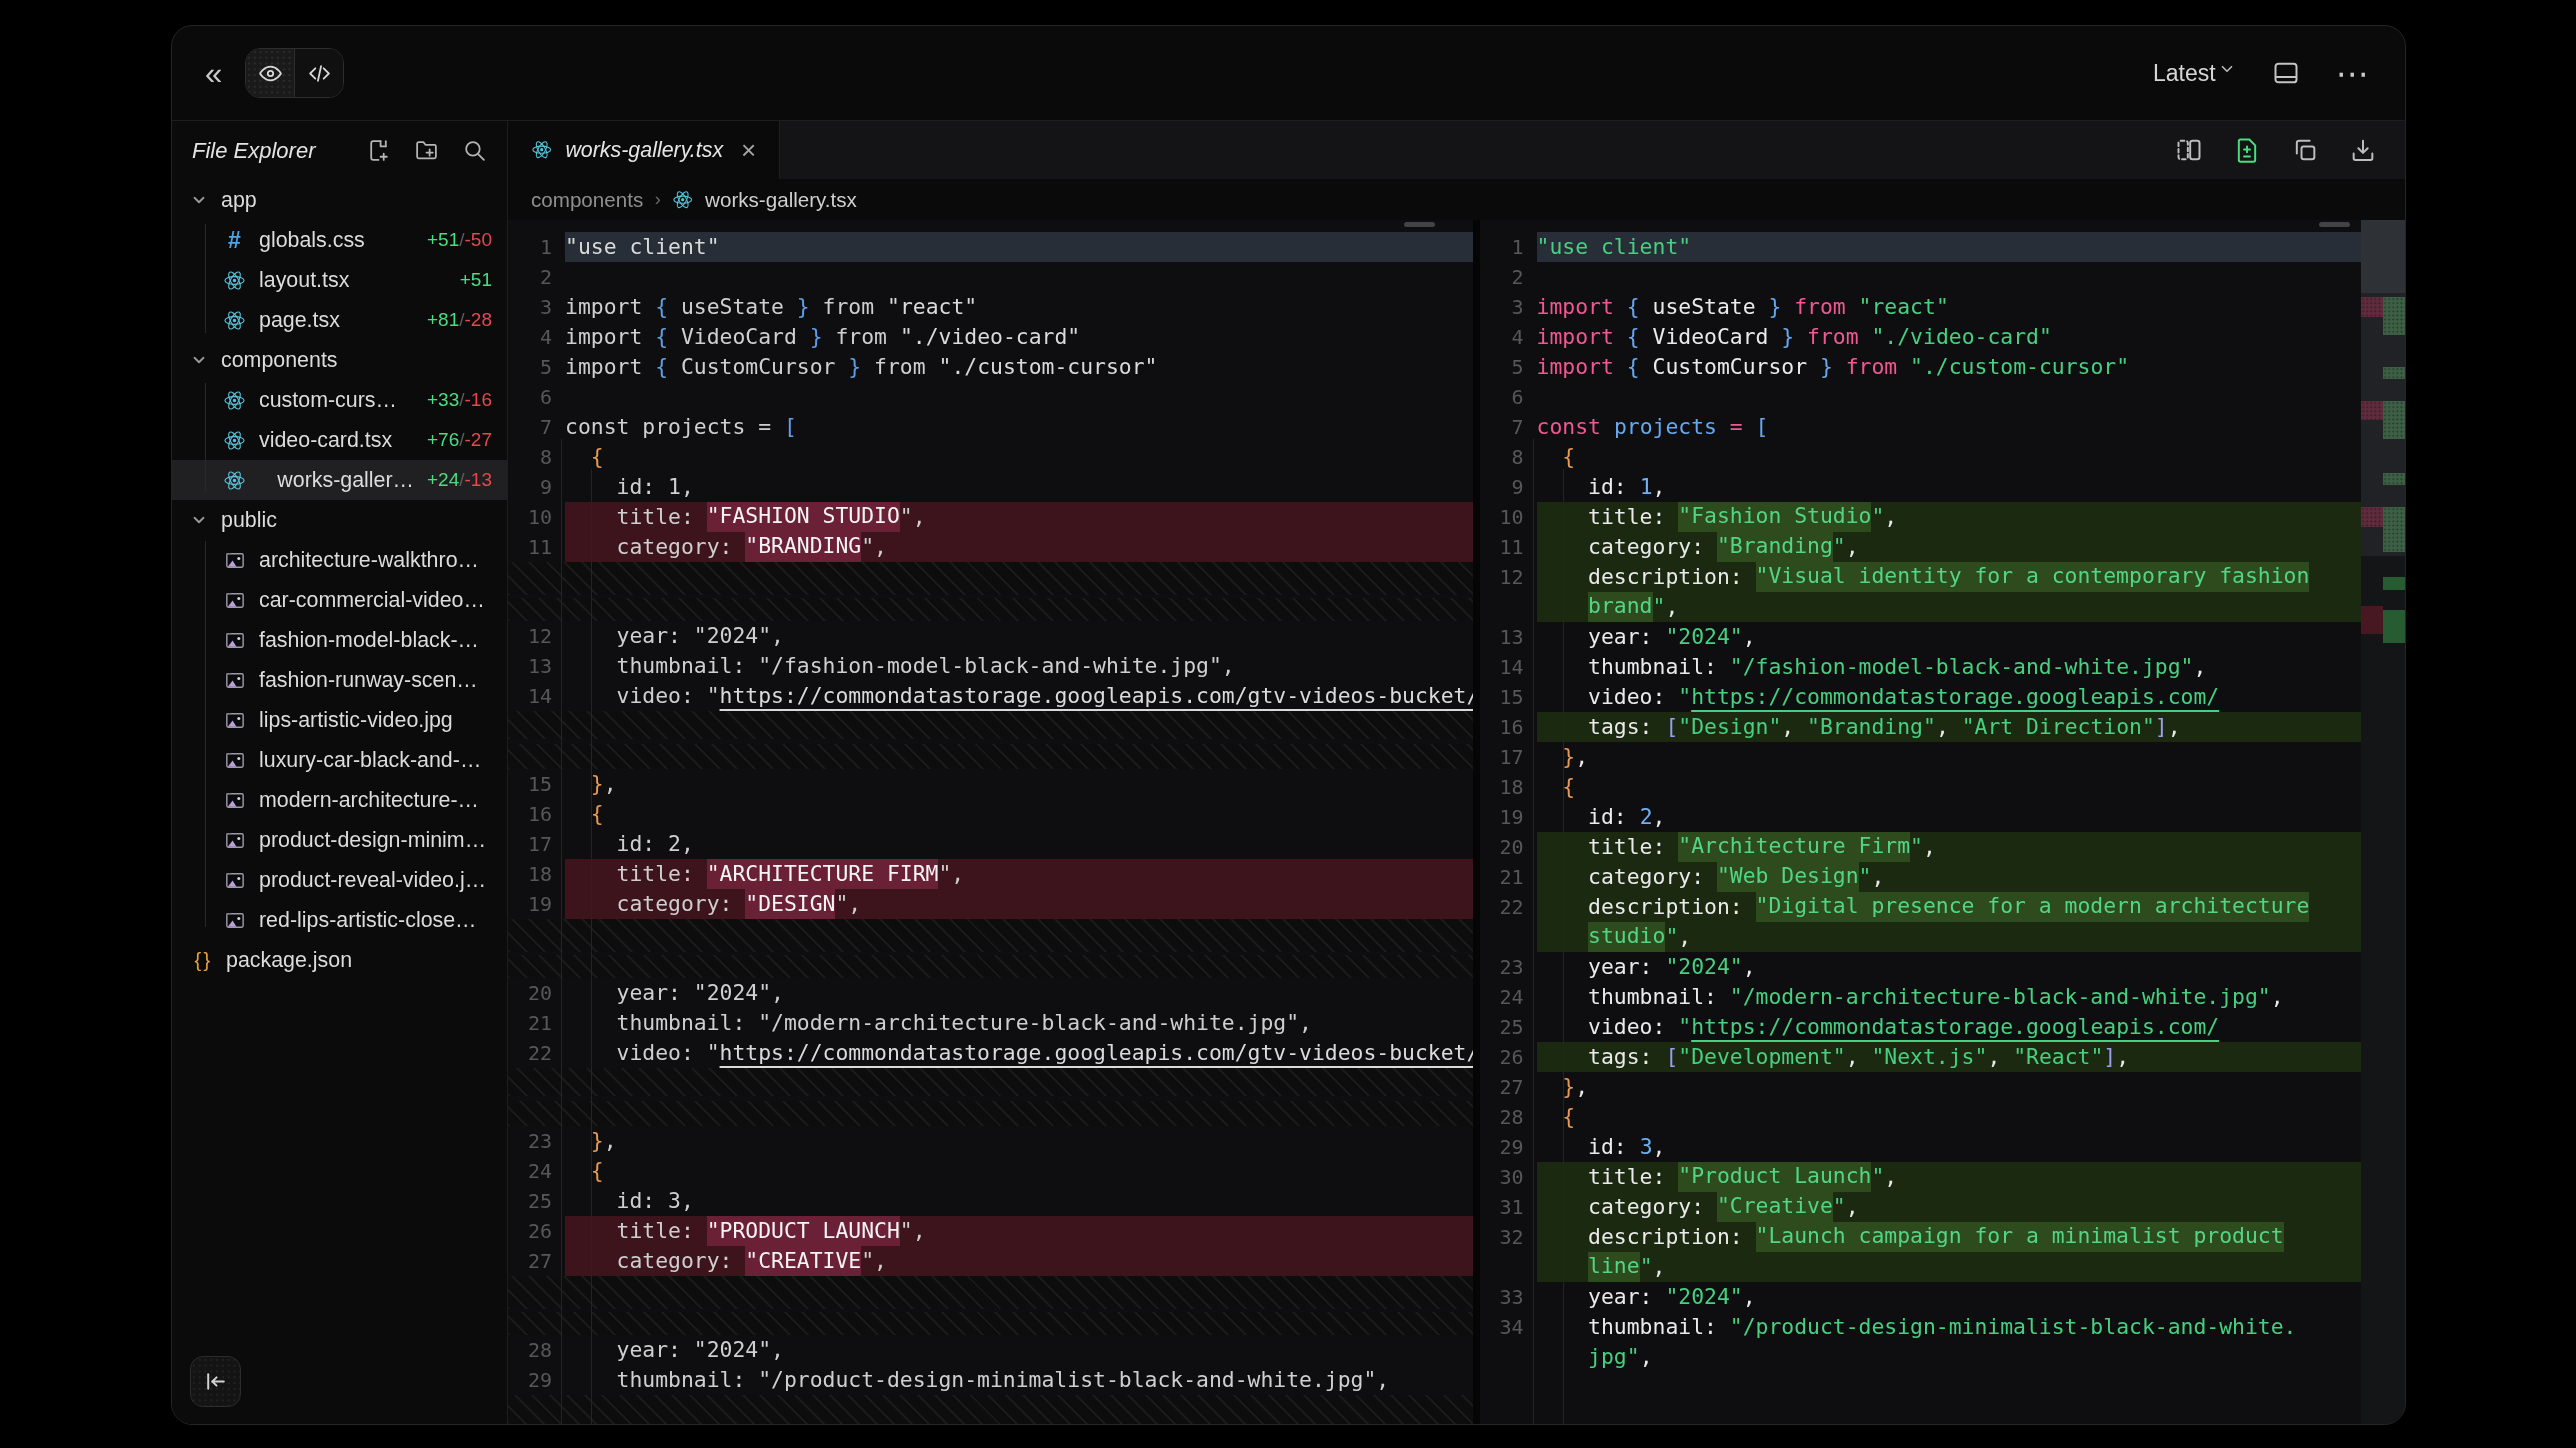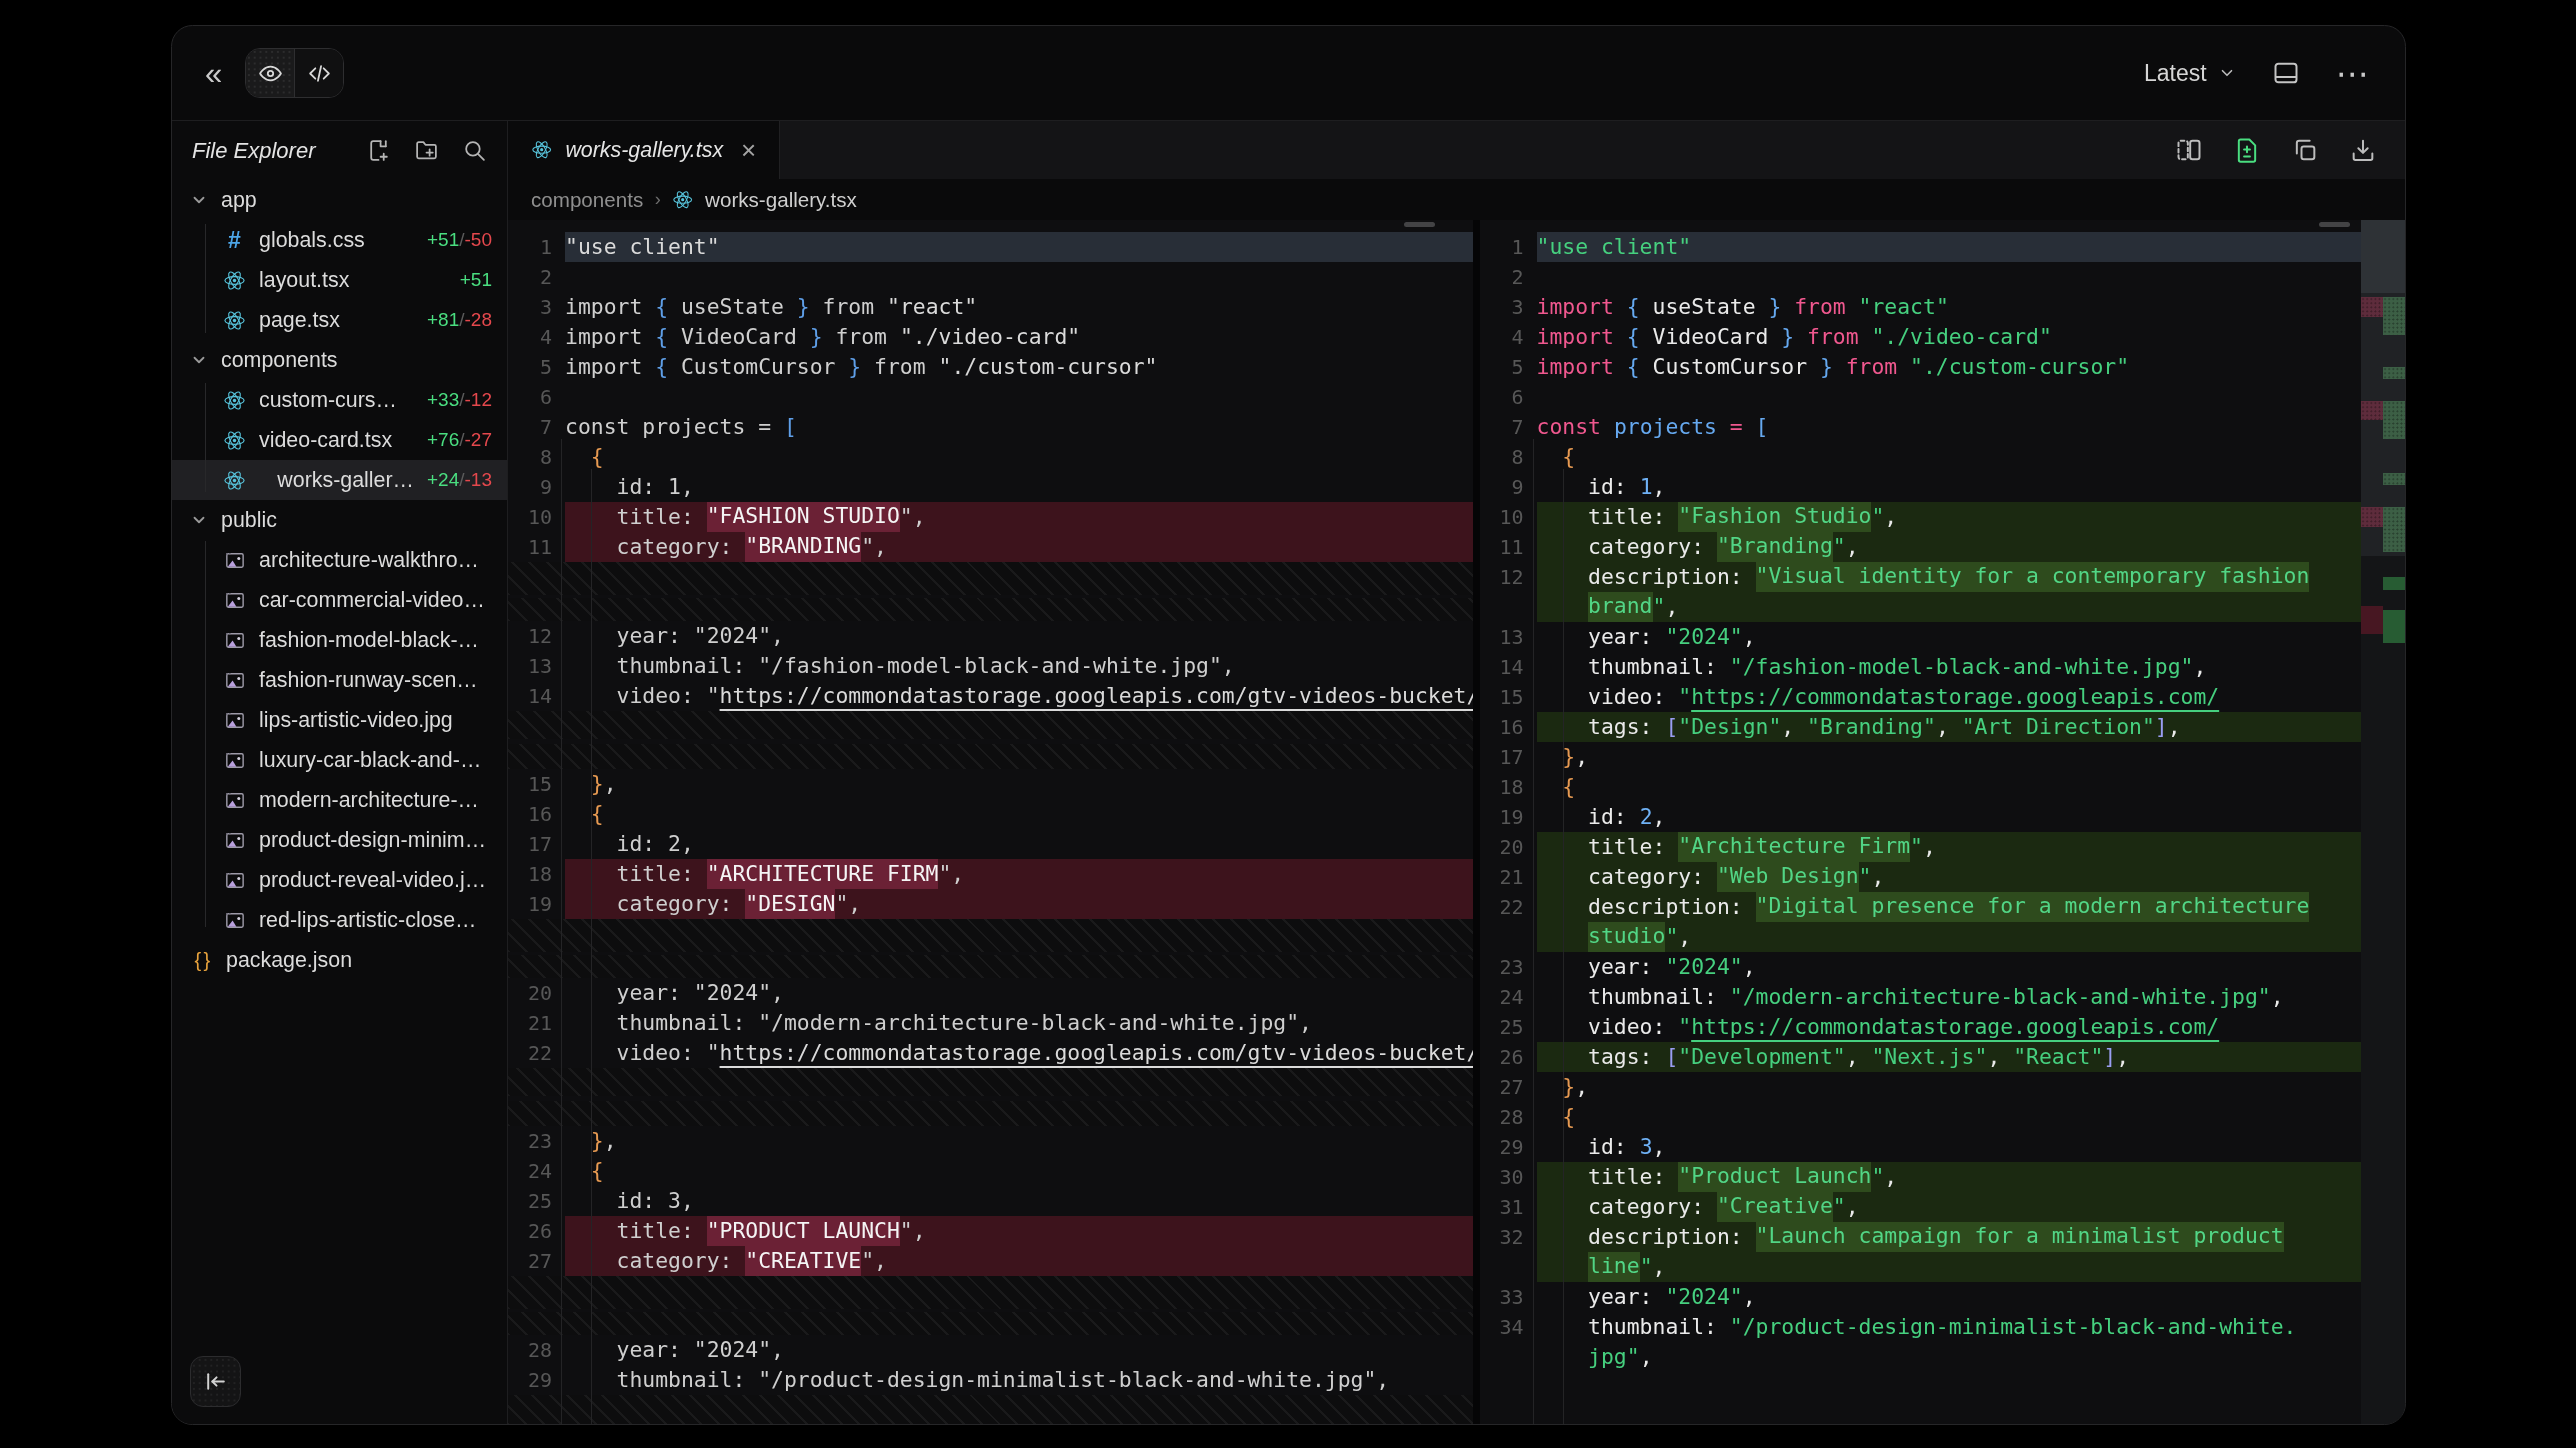--- a/index.html
+++ b/index.html
@@ -9,21 +9,21 @@
   
   .topbar{height:95px;border-bottom:0.8px solid #1e1e20;display:flex;align-items:center;
     justify-content:space-between;padding:0 33px;box-sizing:border-box;}
   .tb-left{display:flex;align-items:center;gap:23px;}
   .collapse-glyph{color:#c9c9c9;font-size:31px;line-height:1;cursor:pointer;}
   .segctl{display:flex;border:0.8px solid #2e2e30;border-radius:15px;overflow:hidden;height:48px;}
   .segcell{width:48px;display:flex;align-items:center;justify-content:center;}
   .segcell.active{background:#1a1a1b;background-image:radial-gradient(rgba(255,255,255,.08) 1px,transparent 1.1px);background-size:5.8px 5.8px;border-right:0.8px solid #2e2e30;}
   .segcell.inactive{background:#101011;}
   .tb-right{display:flex;align-items:center;gap:36px;}
-  .latest{display:flex;align-items:center;gap:11px;color:#d6d6d6;font-size:23px;cursor:pointer;}
+  .latest{display:flex;gap:2px;color:#d6d6d6;font-size:23px;cursor:pointer;}
   .dots{color:#c9c9c9;font-size:33px;letter-spacing:3.3px;line-height:1;cursor:pointer;}
   
   .main{display:flex;height:1304px;}
   .sidebar{width:336px;min-width:336px;border-right:0.8px solid #1e1e20;background:#0b0b0c;position:relative;box-sizing:border-box;}
   .sb-header{height:59px;display:flex;align-items:center;padding:0 20px;box-sizing:border-box;}
   .sb-title{color:#e4e4e4;font-size:22px;flex:1;font-style:italic;}
   .sb-icons{display:flex;gap:23px;align-items:center;}
   .tree{position:relative;font-size:21.4px;color:#d6d6d6;}
   .trow{height:40px;display:flex;align-items:center;box-sizing:border-box;cursor:pointer;}
   .trow.folder{padding-left:18px;gap:13px;}
@@ -220,21 +220,21 @@
               <svg width="23" height="23" viewBox="0 0 24 24">
                 <g fill="none" stroke="#58c4dc" stroke-width="1.2">
                   <ellipse cx="12" cy="12" rx="10" ry="4"></ellipse>
                   <ellipse cx="12" cy="12" rx="10" ry="4" transform="rotate(60 12 12)"></ellipse>
                   <ellipse cx="12" cy="12" rx="10" ry="4" transform="rotate(120 12 12)"></ellipse>
                 </g>
                 <circle cx="12" cy="12" r="1.8" fill="#58c4dc"></circle>
               </svg>
             </span>
             <span class="tname">custom-curs…</span>
-            <span class="tstats"><span class="st-add">+33</span><span class="st-slash">/</span><span class="st-del">-12</span></span>
+            <span class="tstats"><span class="st-add">+33</span><span class="st-slash">/</span><span class="st-del">-16</span></span>
           </div>
           <div class="trow child">
             <span>
               <svg width="23" height="23" viewBox="0 0 24 24">
                 <g fill="none" stroke="#58c4dc" stroke-width="1.2">
                   <ellipse cx="12" cy="12" rx="10" ry="4"></ellipse>
                   <ellipse cx="12" cy="12" rx="10" ry="4" transform="rotate(60 12 12)"></ellipse>
                   <ellipse cx="12" cy="12" rx="10" ry="4" transform="rotate(120 12 12)"></ellipse>
                 </g>
                 <circle cx="12" cy="12" r="1.8" fill="#58c4dc"></circle>

